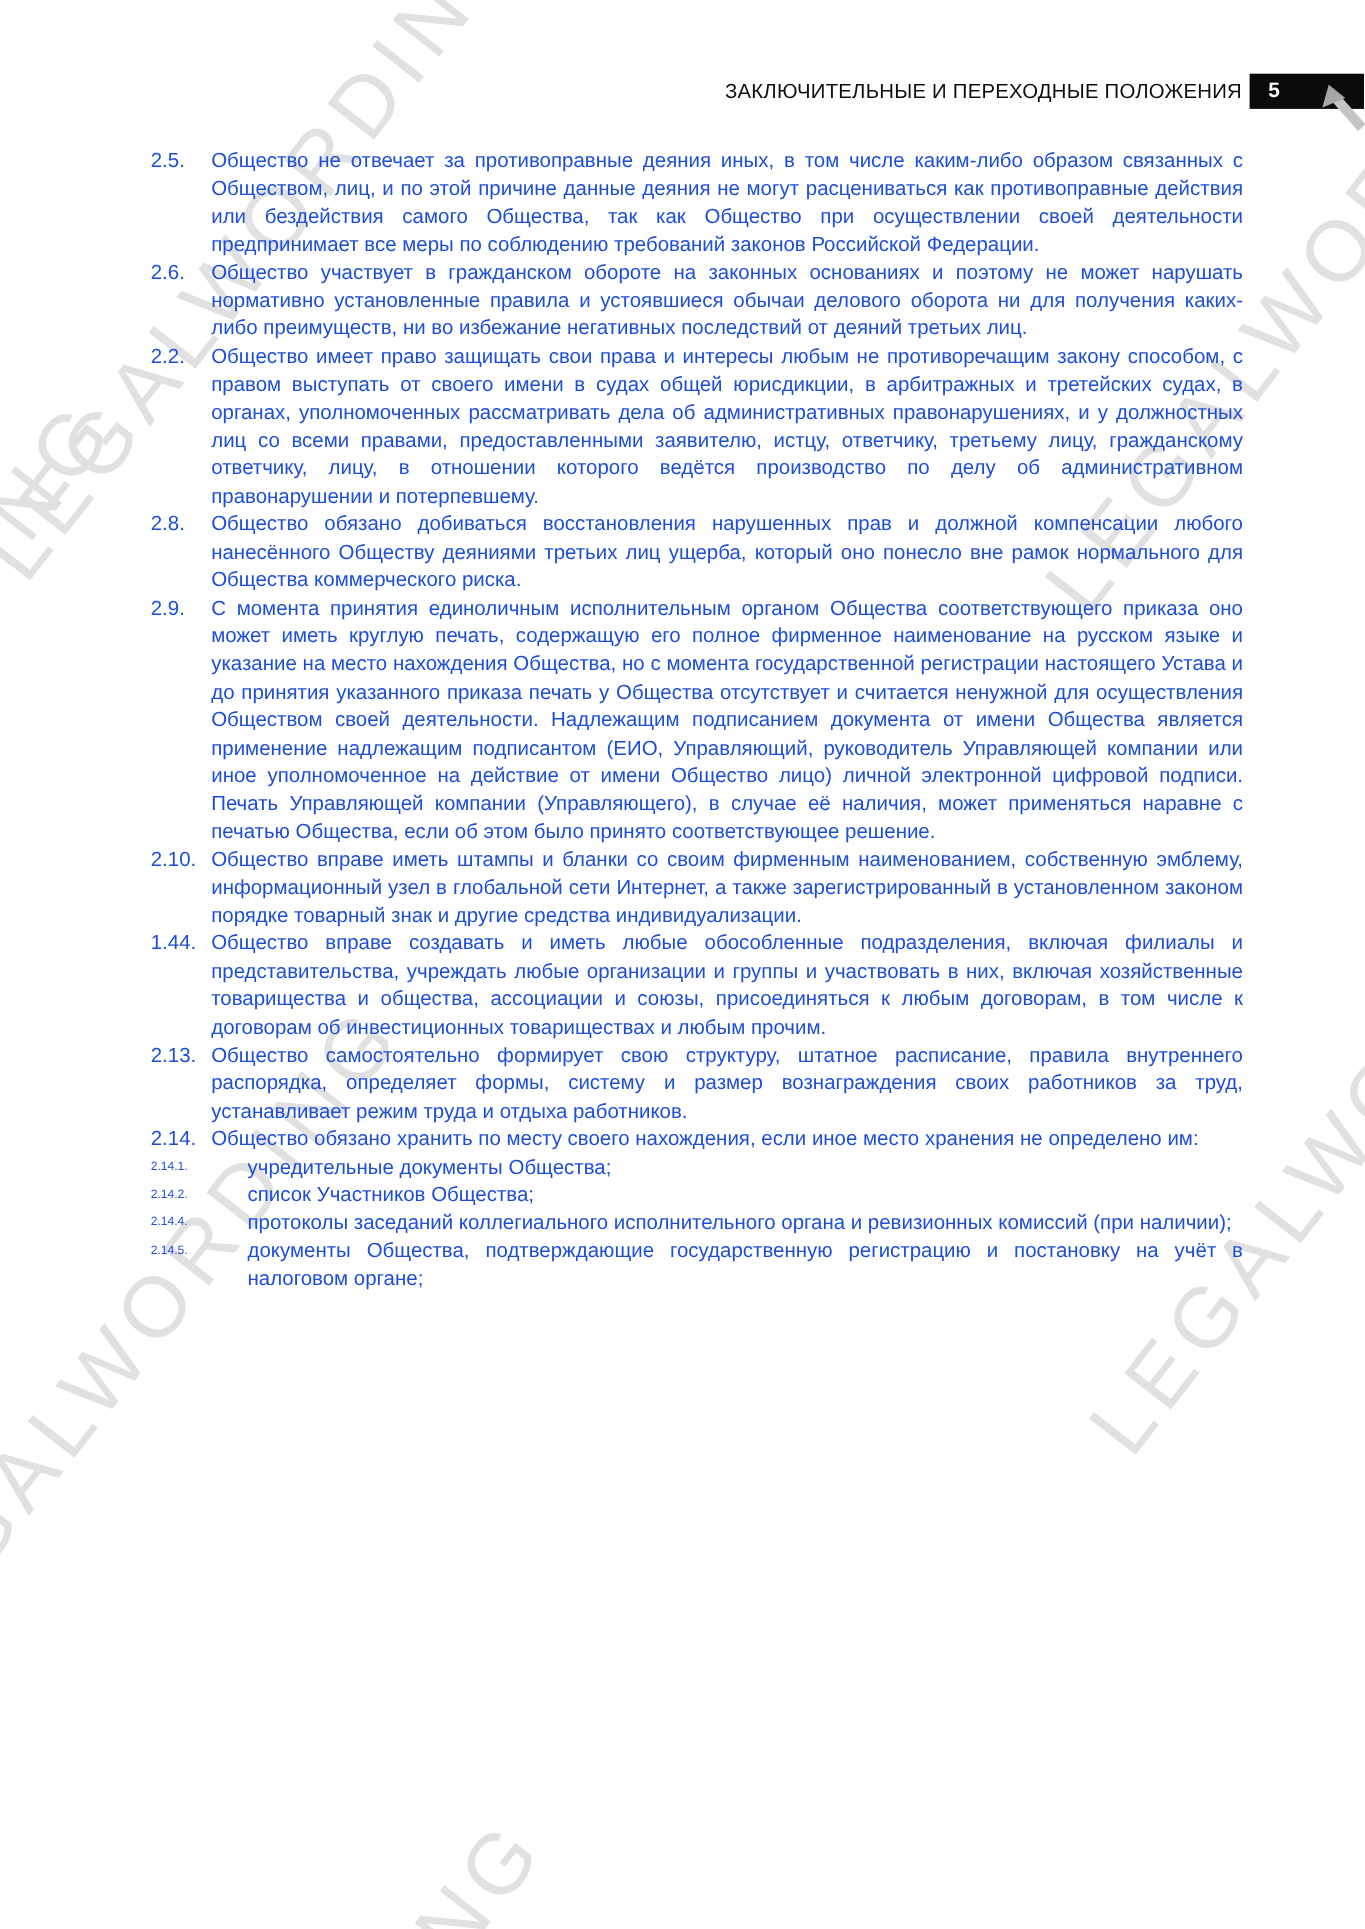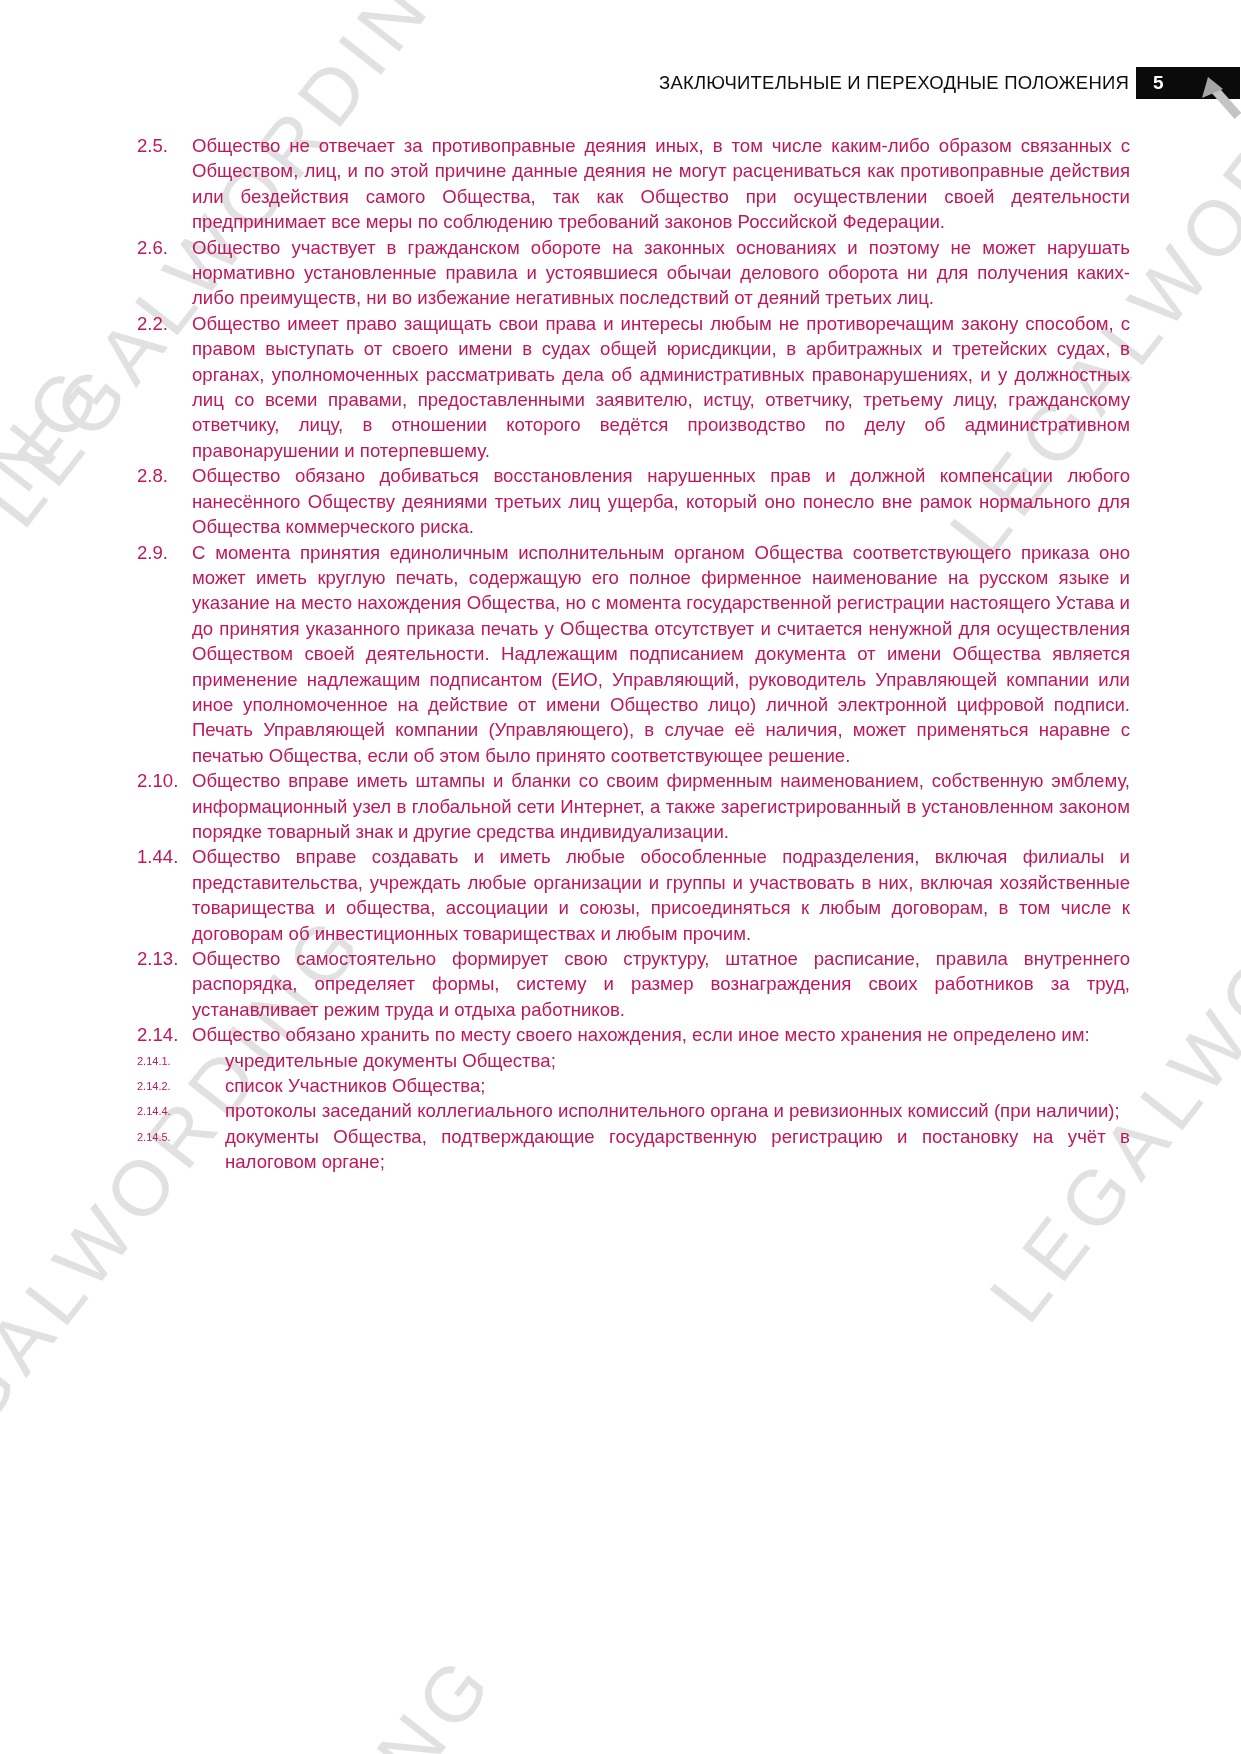--- a/index.html
+++ b/index.html
@@ -98,21 +98,21 @@
     left: 137px;
     top: 133px;
     width: 993px;
   }
   .clause {
     position: relative;
     padding-left: 55px;
     text-align: justify;
     font-size: 18.6px;
     line-height: 25.4px;
-    color: #be185d;
+    color: #1d4ed8;
   }
   .clause .num {
     position: absolute;
     left: 0;
     top: 0;
     text-align: left;
   }
   .clause.sub {
     padding-left: 88px;
   }

